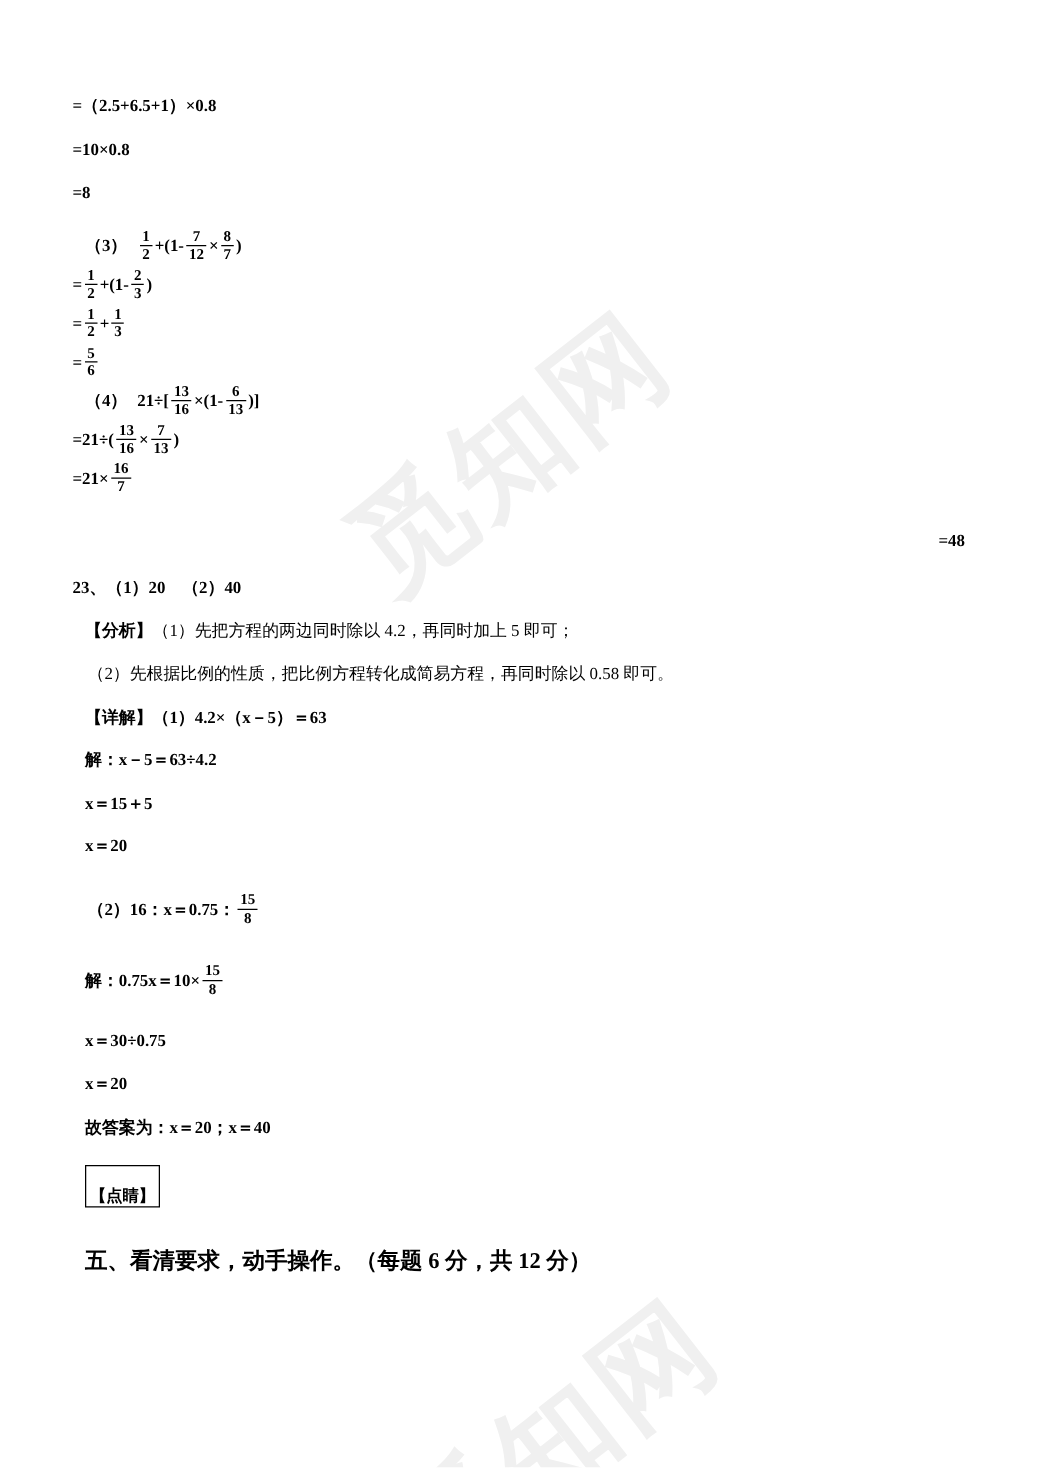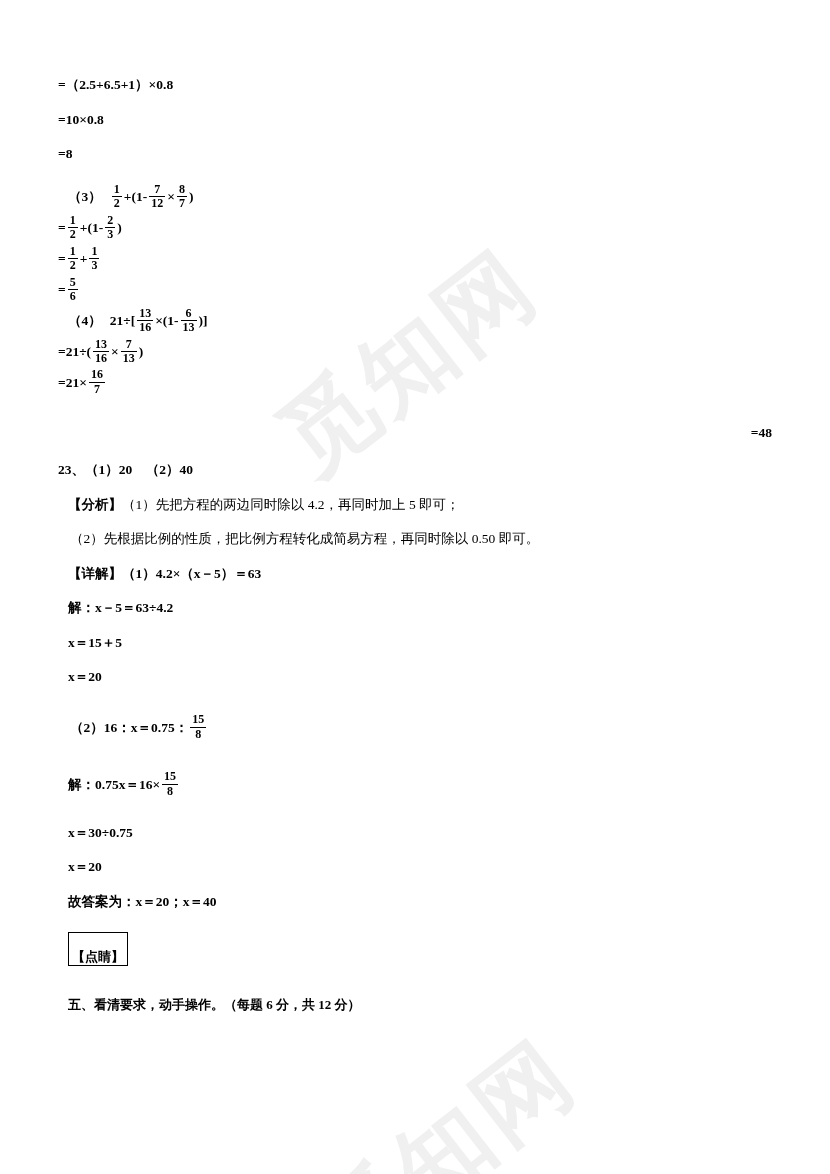--- a/index.html
+++ b/index.html
@@ -94,21 +94,21 @@
     font-weight: bold;
   }
   .tall {
     line-height: 30px;
   }
   .mid {
     display: inline-block;
     vertical-align: middle;
   }
   .sec-head {
-    font-size: 13px;
+    font-size: 18px;
     font-weight: bold;
     margin-top: 30px;
   }
   .para {
     font-size: 13.5px;
     line-height: 1.45;
     margin-bottom: 19px;
   }
   .keyword-box {
     display: inline-block;
@@ -167,38 +167,38 @@
     </div>
 
     <div class="ln ind1 bold" style="margin-top:28px; margin-bottom:24px;text-align:right;">=48</div>
 
     <div class="ln blk bold ind1">23、（1）20　（2）40</div>
 
     <div class="ln blk ind2">
       <span class="bold">【分析】</span><span>（1）先把方程的两边同时除以 4.2，再同时加上 5 即可；</span>
     </div>
 
-    <div class="ln blk ind3">（2）先根据比例的性质，把比例方程转化成简易方程，再同时除以 0.50 即可。</div>
+    <div class="ln blk ind3">（2）先根据比例的性质，把比例方程转化成简易方程，再同时除以 0.58 即可。</div>
 
     <div class="ln blk ind2">
       <span class="bold">【详解】</span><span class="bold">（1）4.2×（x－5）＝63</span>
     </div>
 
     <div class="ln blk ind2 bold">解：x－5＝63÷4.2</div>
 
     <div class="ln blk ind2 bold">x＝15＋5</div>
 
     <div class="ln ind2 bold" style="margin-bottom:28px;">x＝20</div>
 
     <div class="ln tall ind3" style="margin-bottom:26px;">
       <span class="mid bold">（2）16：x＝0.75：</span><span class="frac"><span class="num">15</span><span class="den">8</span></span>
     </div>
 
     <div class="ln tall ind2" style="margin-bottom:26px;">
-      <span class="mid bold">解：0.75x＝16×</span><span class="frac"><span class="num">15</span><span class="den">8</span></span>
+      <span class="mid bold">解：0.75x＝10×</span><span class="frac"><span class="num">15</span><span class="den">8</span></span>
     </div>
 
     <div class="ln blk ind2 bold">x＝30÷0.75</div>
 
     <div class="ln blk ind2 bold">x＝20</div>
 
     <div class="ln ind2 bold" style="margin-bottom:24px;">故答案为：x＝20；x＝40</div>
 
     <div class="ln ind2" style="margin-bottom:20px;">
       <span class="keyword-box">【点睛】</span>

